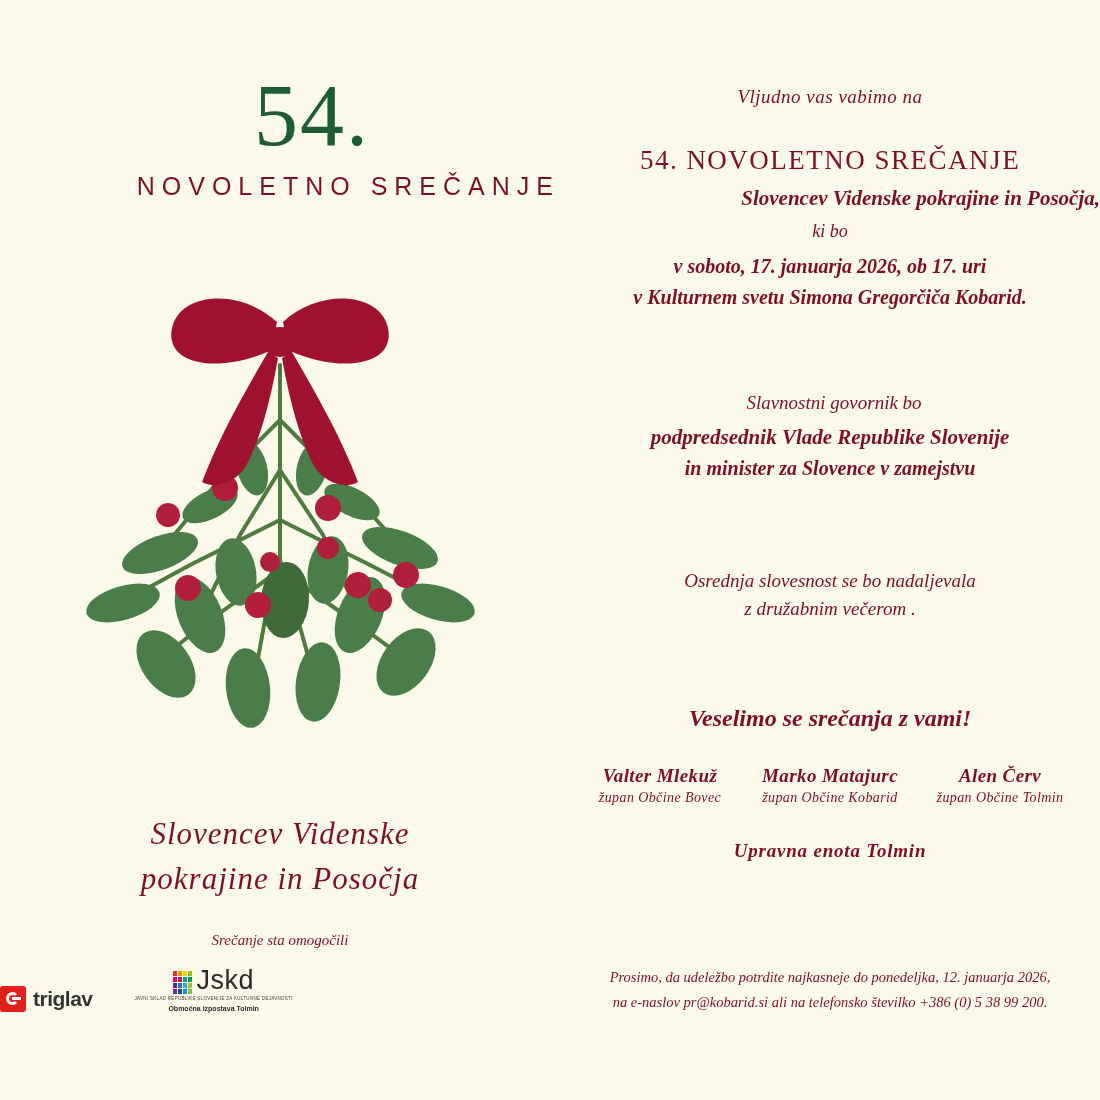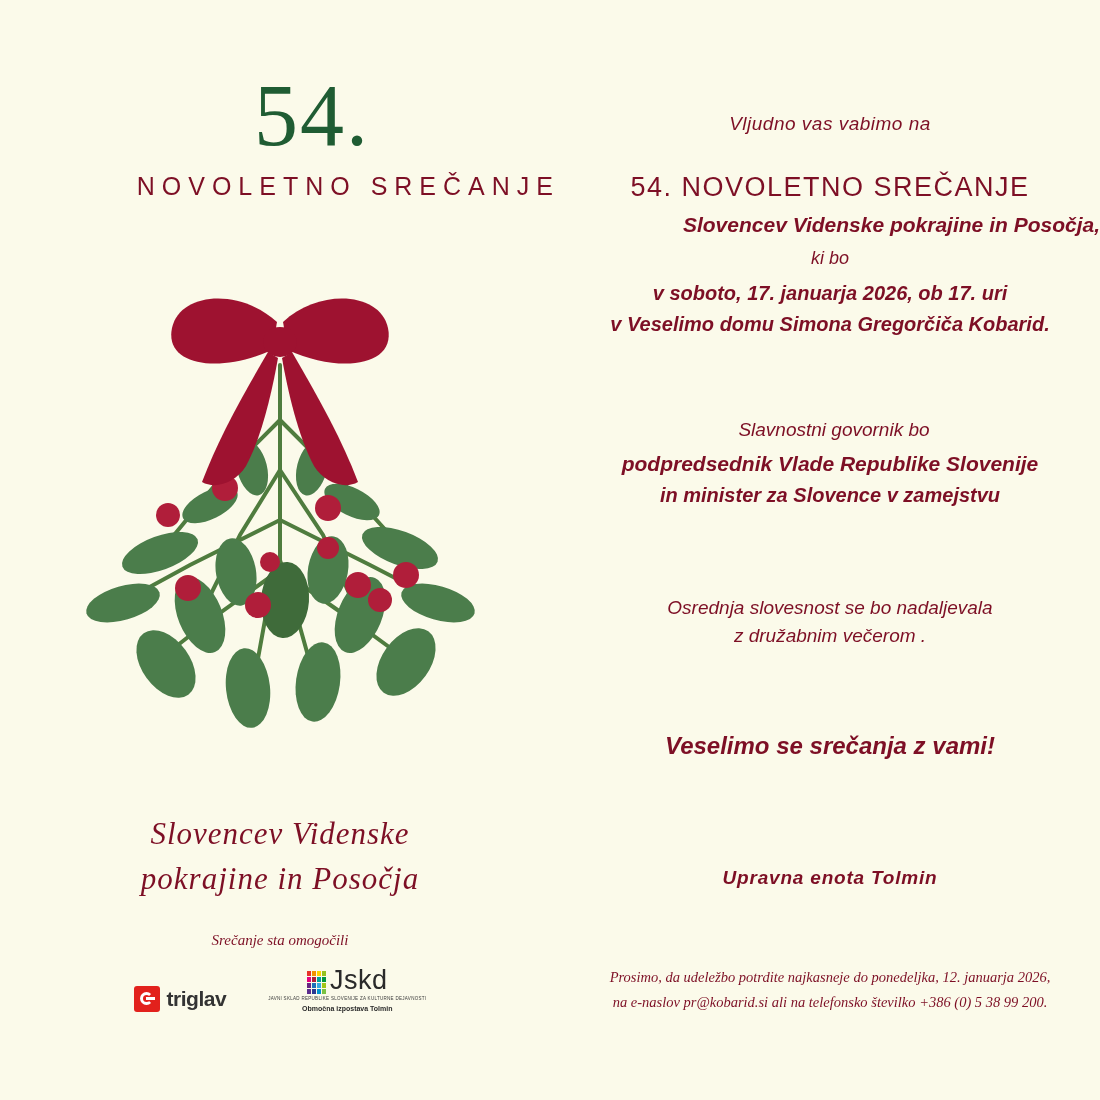--- a/index.html
+++ b/index.html
@@ -88,21 +88,20 @@
     font-family: "Liberation Serif", serif;
     font-style: italic;
     font-size: 15px;
   }
   .logos {
     position: absolute;
     top: 968px;
     left: 0;
     width: 560px;
     display: flex;
-    justify-content: center;
     align-items: flex-start;
     gap: 42px;
   }
   .logo-triglav {
     display: flex;
     align-items: center;
     gap: 7px;
     margin-top: 18px;
   }
   .triglav-mark {
@@ -182,21 +181,21 @@
   
   .right-col {
     position: absolute;
     left: 560px;
     top: 0;
     width: 540px;
     height: 1100px;
     color: #7d0f25;
     text-align: center;
   }
-  .r-line { font-family: Liberation Sans, sans-serif; margin-top: 27px; }
+  .r-line { font-family: Liberation Serif, serif; }
 
   .invite-lead {
     position: absolute;
     top: 86px;
     left: 0;
     width: 540px;
     font-style: italic;
     font-size: 19px;
     letter-spacing: 0.5px;
   }
@@ -463,31 +462,45 @@
     </div>
   </div>
 
   <div class="right-col">
 
     <div class="r-line invite-lead">Vljudno vas vabimo na</div>
     <div class="r-line event-title">54. NOVOLETNO SREČANJE</div>
     <div class="r-line event-sub">Slovencev Videnske pokrajine in Posočja,</div>
     <div class="r-line event-kibo">ki bo</div>
     <div class="r-line event-when">v soboto, 17. januarja 2026, ob 17. uri</div>
-    <div class="r-line event-where">v Veselimo domu Simona Gregorčiča Kobarid.</div>
+    <div class="r-line event-where">v Kulturnem svetu Simona Gregorčiča Kobarid.</div>
 
     <div class="r-line speaker-lead">Slavnostni govornik bo</div>
     <div class="r-line speaker-l1">podpredsednik Vlade Republike Slovenije</div>
     <div class="r-line speaker-l2">in minister za Slovence v zamejstvu</div>
 
     <div class="r-line ceremony-l2">z družabnim večerom .</div>
     <div class="r-line ceremony-l1">Osrednja slovesnost se bo nadaljevala</div>
 
     <div class="r-line looking-forward">Veselimo se srečanja z vami!</div>
 
+    <div class="signatories">
+      <div class="signatory">
+        <div class="sig-name">Valter Mlekuž</div>
+        <div class="sig-role">župan Občine Bovec</div>
+      </div>
+      <div class="signatory">
+        <div class="sig-name">Marko Matajurc</div>
+        <div class="sig-role">župan Občine Kobarid</div>
+      </div>
+      <div class="signatory">
+        <div class="sig-name">Alen Červ</div>
+        <div class="sig-role">župan Občine Tolmin</div>
+      </div>
+    </div>
 
     <div class="r-line admin-unit">Upravna enota Tolmin</div>
 
     <div class="rsvp">
       <div>Prosimo, da udeležbo potrdite najkasneje do ponedeljka, 12. januarja 2026,</div>
       <div>na e-naslov pr@kobarid.si ali na telefonsko številko +386 (0) 5 38 99 200.</div>
     </div>
   </div>
 
 </div>

